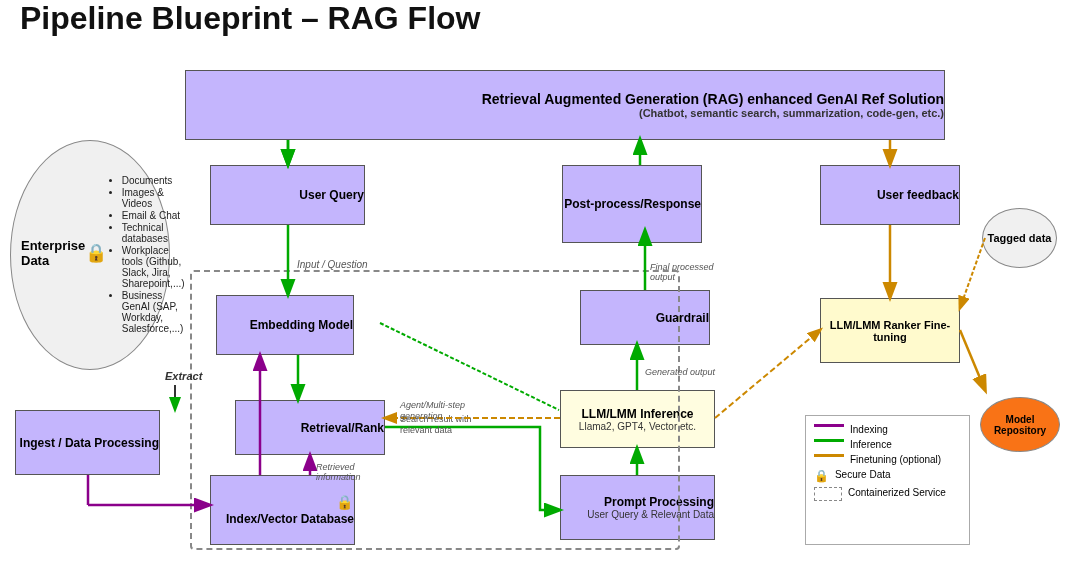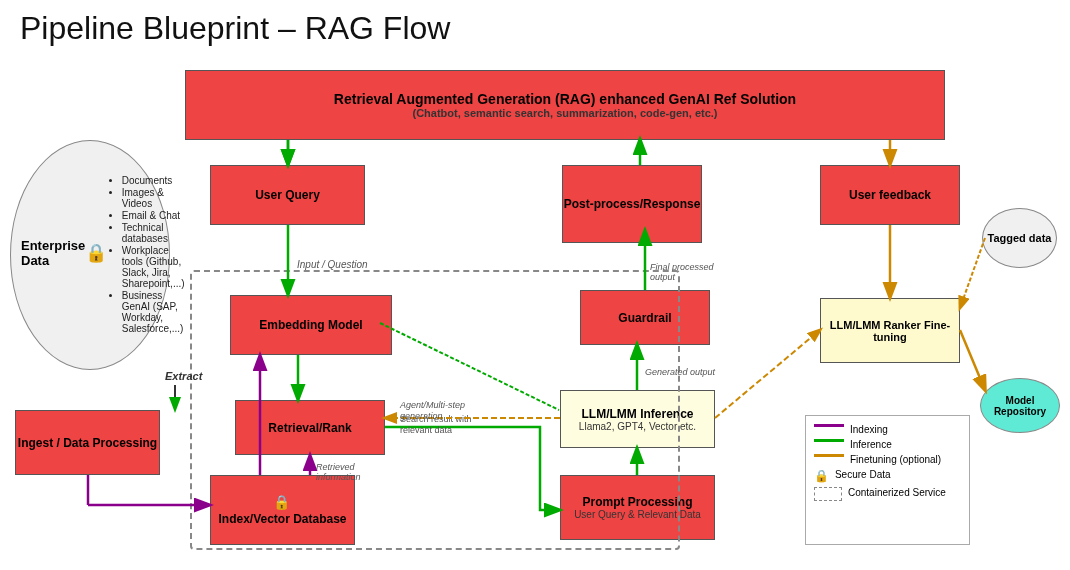--- a/index.html
+++ b/index.html
@@ -7,22 +7,22 @@
       font-family: Arial, sans-serif;
       background: #fff;
       width: 1070px;
       height: 570px;
       overflow: hidden;
       position: relative;
     }
 
     .main-title {
       font-size: 32px;
-      font-weight: 400;
-      padding: 10px 20px;
+      font-weight: 700;
+      padding: 0 20px;
       color: #111;
     }
 
     .diagram-area {
       position: absolute;
       top: 60px;
       left: 0;
       width: 1070px;
       height: 510px;
     }
@@ -100,25 +100,25 @@
       align-items: center;
       justify-content: center;
       font-size: 11px;
       text-align: center;
       font-weight: bold;
     }
 
     
     .model-repo {
       position: absolute;
-      top: 318px;
+      top: 337px;
       right: 10px;
       width: 80px;
       height: 55px;
-      background: #5eead4;
+      background: #f97316;
       border: 1.5px solid #888;
       border-radius: 50%;
       display: flex;
       align-items: center;
       justify-content: center;
       font-size: 10px;
       text-align: center;
       font-weight: bold;
     }
 
@@ -130,21 +130,22 @@
       display: flex;
       flex-direction: column;
       align-items: center;
       justify-content: center;
       text-align: center;
       font-size: 12px;
       font-weight: bold;
     }
 
     .box.light-blue {
-      background: #ef4444;
+      background: #c4b5fd;
+      align-items: flex-end;
     }
 
     
     #user-query-box {
       top: 105px;
       left: 210px;
       width: 155px;
       height: 60px;
     }
 
@@ -160,22 +161,22 @@
     #user-feedback-box {
       top: 105px;
       left: 820px;
       width: 140px;
       height: 60px;
     }
 
     
     #embedding-box {
       top: 235px;
-      left: 230px;
-      width: 162px;
+      left: 216px;
+      width: 138px;
       height: 60px;
     }
 
     
     #retrieval-box {
       top: 340px;
       left: 235px;
       width: 150px;
       height: 55px;
     }

